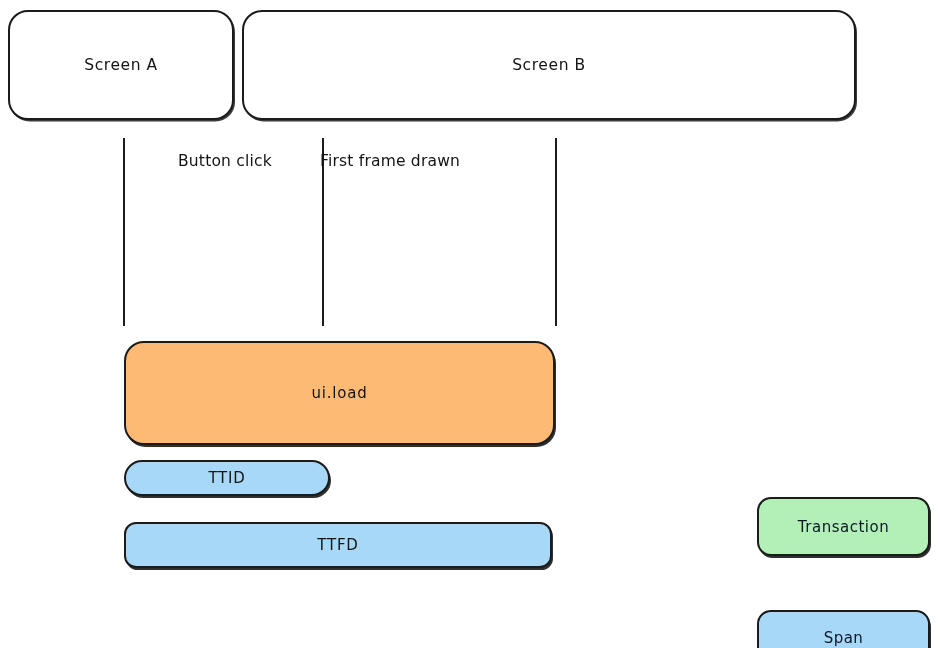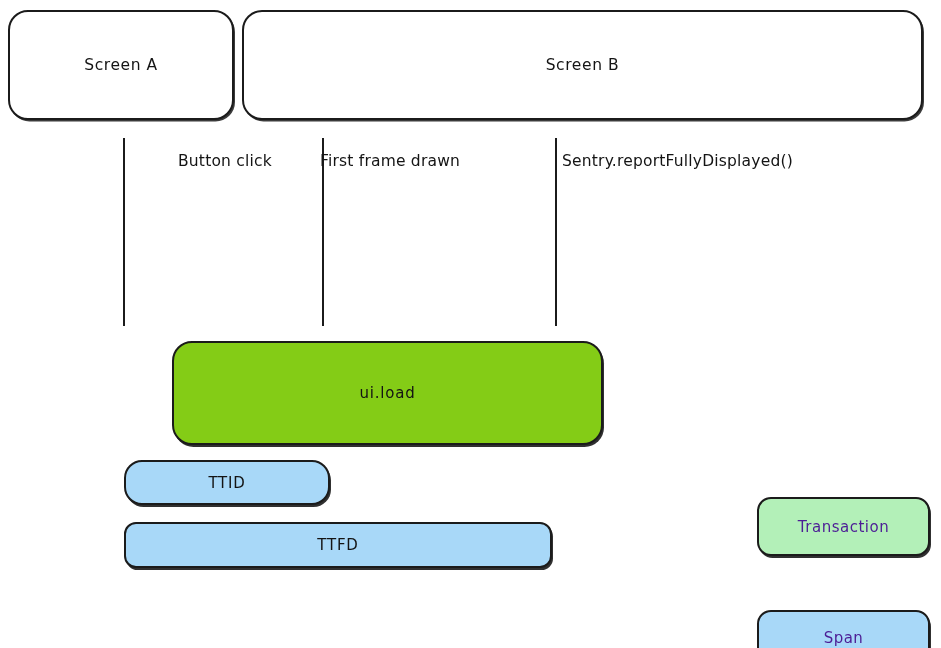--- a/index.html
+++ b/index.html
@@ -46,21 +46,21 @@
     white-space: nowrap;
     pointer-events: none;
   }
 
   
   #screen-a {
     left: 8px;  top: 10px;  width: 226px; height: 110px;
     border-radius: 20px;
   }
   #screen-b {
-    left: 242px; top: 10px; width: 681px; height: 110px;
+    left: 242px; top: 10px; width: 614px; height: 110px;
     border-radius: 20px;
   }
   #screen-a .lbl, #screen-b .lbl { font-size: 15.5px; }
 
   
   .marker {
     position: absolute;
     width: 0;
     border-left: 2.6px solid #1b1b1b;
     height: 188px;
@@ -93,21 +93,21 @@
     color: #141414;
     white-space: nowrap;
     pointer-events: none;
   }
 
   #bar-uiload {
     left: 124px; top: 341px; width: 431px; height: 104px;
     border-radius: 20px;
   }
   #bar-ttid {
-    left: 124px; top: 460px; width: 206px; height: 45px;
+    left: 124px; top: 460px; width: 206px; height: 36px;
     border-radius: 18px;
   }
   #bar-ttfd {
     left: 124px; top: 522px; width: 428px; height: 46px;
     border-radius: 12px;
   }
 
   
   .legend-item {
     position: absolute;
@@ -116,21 +116,21 @@
     display: flex;
     align-items: center;
     justify-content: center;
     border-radius: 14px;
     box-shadow: 1.5px 2.5px 0 -0.5px rgba(25,25,25,0.9);
   }
   .legend-item .lbl {
     font-family: "DejaVu Sans", sans-serif;
     font-size: 15px;
     letter-spacing: 0.5px;
-    color: #4c1d95;
+    color: #0f172a;
     white-space: nowrap;
     pointer-events: none;
   }
   #legend-transaction {
     left: 757px; top: 497px; width: 173px; height: 59px;
   }
   #legend-span {
     left: 757px; top: 577px; width: 173px; height: 55px;
   }
 </style>
@@ -147,23 +147,22 @@
     <span class="lbl">Screen B</span>
   </div>
 
   <div class="marker" style="left:123px;"></div>
   <div class="marker-label" style="left:130px;margin-left:48px;">Button click</div>
 
   <div class="marker" style="left:322px;"></div>
   <div class="marker-label" style="left:320px;">First frame drawn</div>
 
   <div class="marker" style="left:555px;"></div>
-  <div class="marker-label" style="left:562px;">Sentry.reportFullyDisplayed()</div>
 
-  <div class="bar" id="bar-uiload" style="background:#84cc16;margin-left:48px;">
+  <div class="bar" id="bar-uiload" style="background:#fdba74;">
     <span class="lbl">ui.load</span>
   </div>
 
   <div class="bar" id="bar-ttid" style="background:#a8d8f8;">
     <span class="lbl">TTID</span>
   </div>
 
   <div class="bar" id="bar-ttfd" style="background:#a8d8f8;">
     <span class="lbl">TTFD</span>
   </div>

